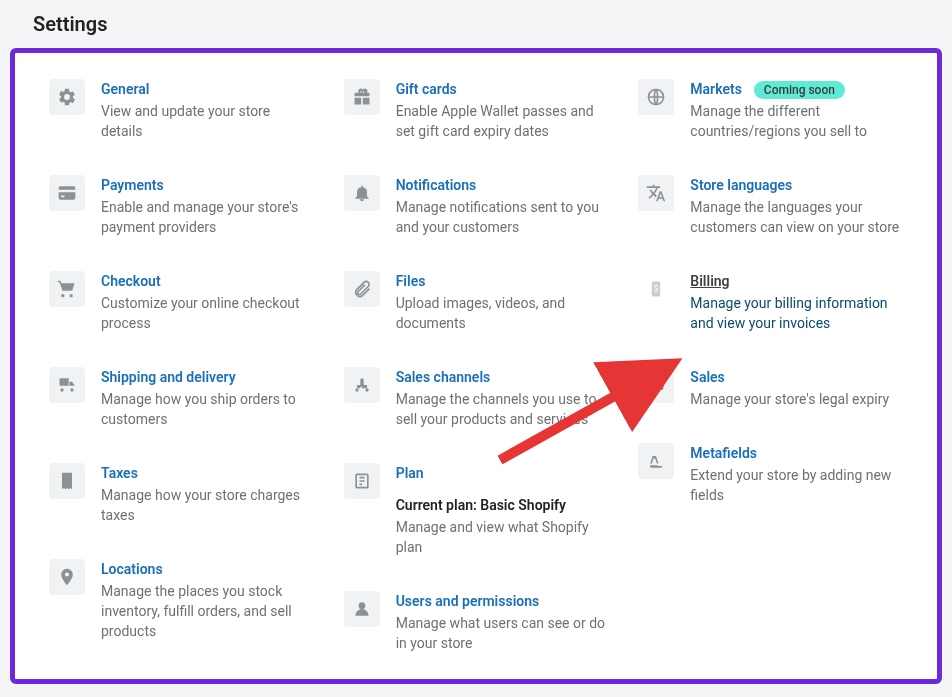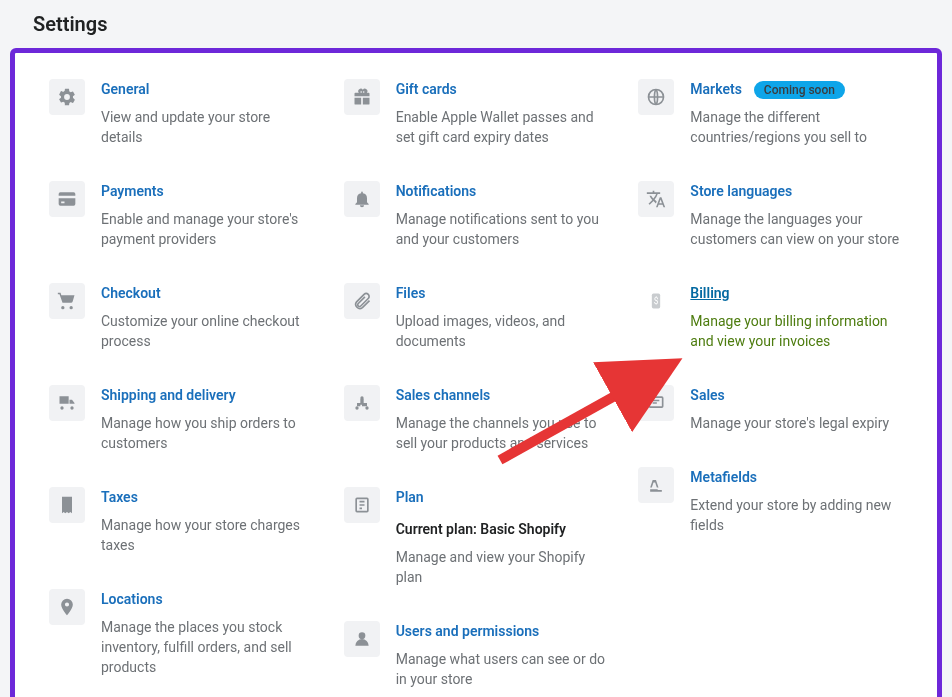--- a/index.html
+++ b/index.html
@@ -43,38 +43,38 @@
   .item.disabled .icon-box { color: #c9cccf; background: transparent; }
   .item.disabled { cursor: default; }
   .item-body { flex: 1; min-width: 0; }
   .item-title {
     color: #1a6fbb;
     font-size: 14px;
     font-weight: 600;
     line-height: 20px;
     display: inline;
   }
-  .item.disabled .item-title { color: #0369a1; text-decoration: underline; }
+  .item.disabled .item-title { color: #404040; text-decoration: underline; }
   .item-extra {
     font-size: 14px;
     font-weight: 600;
     color: #202223;
     line-height: 20px;
     margin-top: 12px;
   }
   .item-desc {
     color: #6d7175;
     font-size: 14px;
     line-height: 20px;
-    margin-top: 8px;
-  }
-  .item.disabled .item-desc { color: #4d7c0f; }
+    margin-top: 2px;
+  }
+  .item.disabled .item-desc { color: #0c4a6e; }
   .badge {
     display: inline-block;
-    background: #0ea5e9;
+    background: #5eead4;
     color: #3a3c3f;
     font-size: 12px;
     font-weight: 500;
     padding: 2px 10px;
     border-radius: 12px;
     margin-left: 8px;
     vertical-align: middle;
     text-align: right;
   }
   .icon-svg { width: 20px; height: 20px; display:block; }
@@ -226,21 +226,21 @@
       <div class="item">
         <div class="icon-box">
           <svg class="icon-svg" viewBox="0 0 24 24" fill="none" stroke="currentColor" stroke-width="2">
               <rect x="5" y="4" width="14" height="16" rx="1"></rect>
               <path d="M9 8h6M9 12h6M9 16h3"></path>
             </svg>
         </div>
         <div class="item-body">
           <span class="item-title">Plan</span>
           <div class="item-extra">Current plan: Basic Shopify</div>
-          <div class="item-desc">Manage and view your Shopify plan</div>
+          <div class="item-desc">Manage and view what Shopify plan</div>
         </div>
       </div>
 
       <div class="item">
         <div class="icon-box">
           <svg class="icon-svg" viewBox="0 0 24 24" fill="currentColor">
               <circle cx="12" cy="8" r="4"></circle>
               <path d="M4 20a8 8 0 0 1 16 0z"></path>
             </svg>
         </div>

